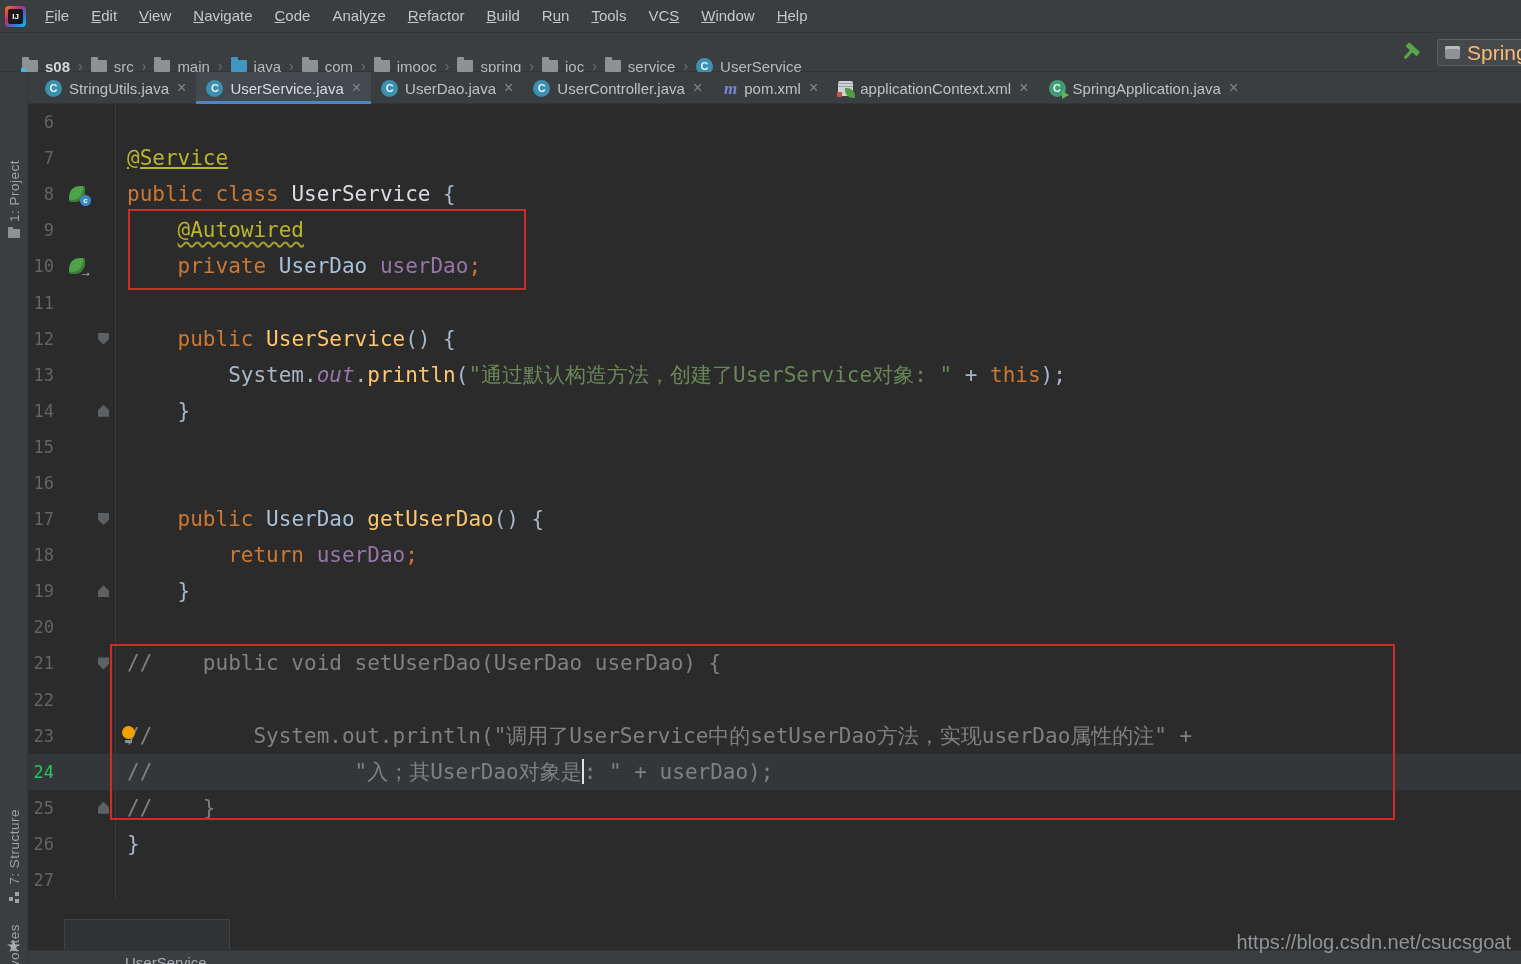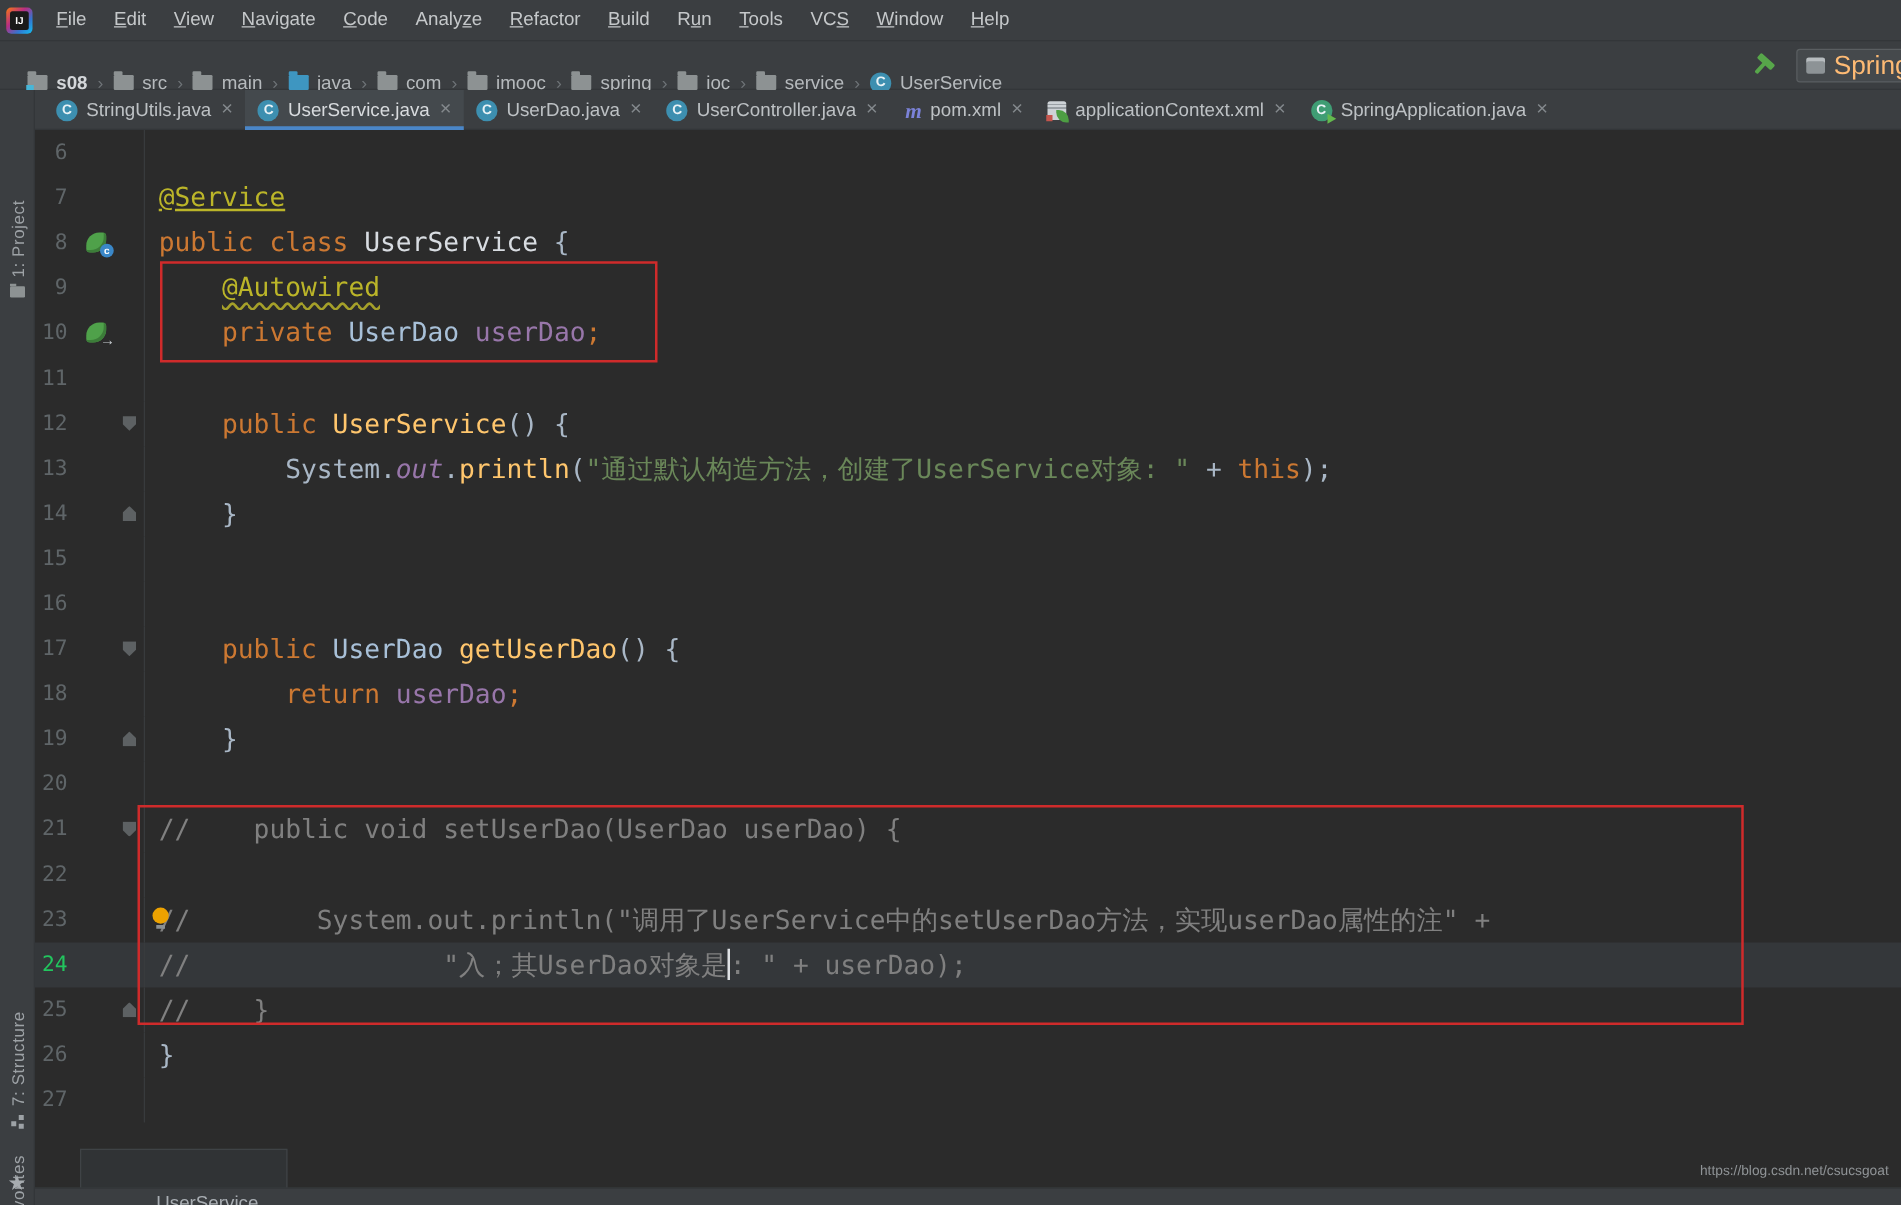--- a/index.html
+++ b/index.html
@@ -117,21 +117,21 @@
   .rnote { position:absolute; left:615px; top:190px; width:900px; z-index:10;
            font:bold 30px/42px "Liberation Sans",sans-serif; color:#e42a2a; pointer-events:none; }
 
   
   .blbox { position:absolute; left:64px; top:919px; width:166px; height:34px;
            background:#303335; border:1px solid #3f4346; }
   .bottombar { position:absolute; left:28px; top:950px; width:1493px; height:34px;
                background:#3b3e41; border-top:1px solid #333639; }
   .bb-crumb { position:absolute; left:97px; top:3px; font-size:15px; color:#a9aeb3; }
   .corner-star { position:absolute; left:6px; top:936px; color:#a7acb0; font-size:17px; }
-  .watermark { position:absolute; right:10px; top:931px; font-size:11px; color:#8f9396; z-index:11; }
+  .watermark { position:absolute; right:10px; top:931px; font-size:20px; color:#8f9396; z-index:11; }
 </style>
 </head>
 <body>
 
 <div id="app">
 
   <div class="titlebar">
     <div class="idea-logo"></div>
     <div style="display:flex;">
         <span class="menu-item"><u>F</u>ile</span>

